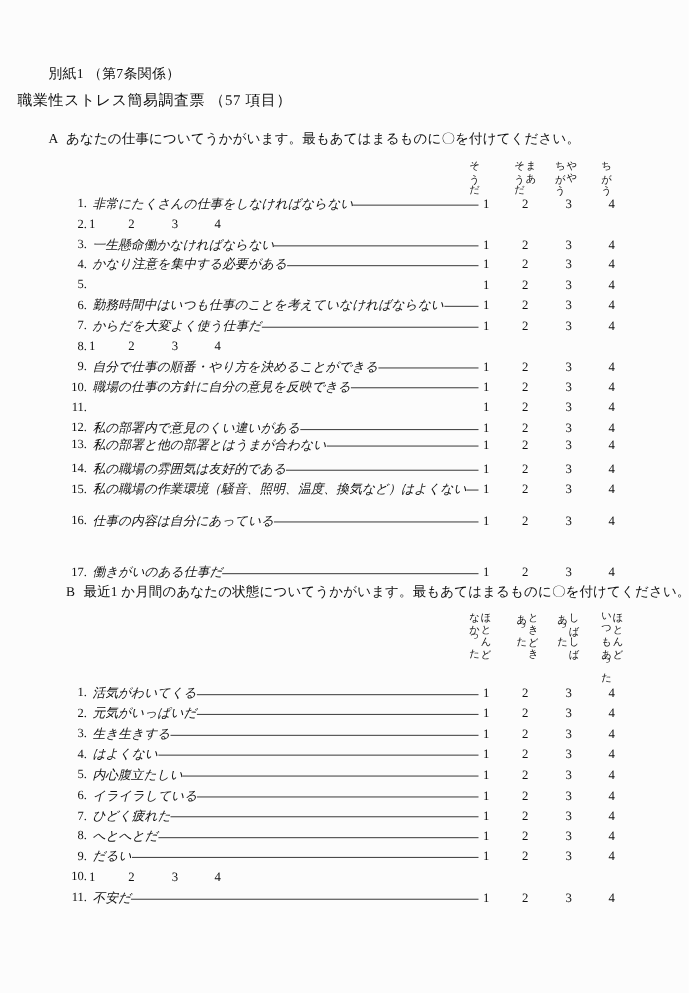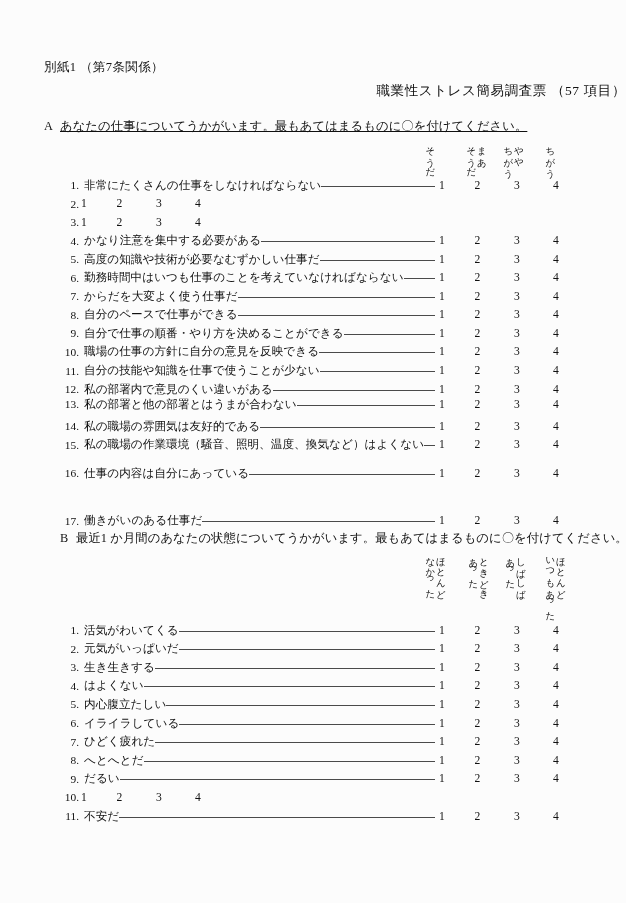--- a/index.html
+++ b/index.html
@@ -31,21 +31,21 @@
     top: 59px;
     font-size: 12.5px;
     letter-spacing: 0.4px;
     white-space: nowrap;
   }
   .doc-title {
     position: absolute;
     left: 0;
     right: 0;
     top: 82px;
-    text-align: right;
+    text-align: left;
     font-size: 13.5px;
     letter-spacing: 0.6px;
     padding-left: 16px;
     white-space: nowrap;
   }
 
   
   .section-intro {
     position: absolute;
     font-size: 12.3px;
@@ -97,20 +97,21 @@
     display: flex;
     align-items: center;
     flex: 1 1 auto;
     min-width: 0;
     margin-left: 5px;
     overflow: hidden;
   }
   .qtext {
     flex: 0 0 auto;
     letter-spacing: 0.05px;
+    font-style: italic;
   }
   .leader {
     flex: 1 1 auto;
     height: 0;
     border-top: 1px solid #4a4a4a;
     margin-left: 0px;
     margin-right: 2px;
     min-width: 4px;
     position: relative;
     top: 1px;
@@ -132,21 +133,21 @@
 </style>
 </head>
 <body>
 
 <div class="page">
 
   <div class="doc-ref">別紙1 （第7条関係）</div>
 
   <div class="doc-title">職業性ストレス簡易調査票 （57 項目）</div>
 
-  <div class="section-intro" style="left:44px; top:118px;text-decoration:underline;">
+  <div class="section-intro" style="left:44px; top:118px;">
     <span class="sec-letter">A</span><span>あなたの仕事についてうかがいます。最もあてはまるものに〇を付けてください。</span>
   </div>
 
   <div class="scale-head" style="left:425px; top:140px;">
     <span class="vcol"></span>
     <span class="vcol">そうだ</span>
   </div>
   <div class="scale-head" style="left:466px; top:140px;">
     <span class="vcol">まあ</span>
     <span class="vcol">そうだ</span>
@@ -178,20 +179,24 @@
         <span class="qnum">2.</span>
         <span class="opts">
           <span class="opt first">1</span>
           <span class="opt o2">2</span>
           <span class="opt o3">3</span>
           <span class="opt o4">4</span>
         </span>
       </div>
       <div class="qrow" style="top: 213.1px;">
         <span class="qnum">3.</span>
+        <span class="qtext-wrap">
+          <span class="qtext">一生懸命働かなければならない</span>
+          <span class="leader"></span>
+        </span>
         <span class="opts">
           <span class="opt first">1</span>
           <span class="opt o2">2</span>
           <span class="opt o3">3</span>
           <span class="opt o4">4</span>
         </span>
       </div>
       <div class="qrow" style="top: 231.65px;">
         <span class="qnum">4.</span>
         <span class="qtext-wrap">
@@ -201,21 +206,20 @@
         <span class="opts">
           <span class="opt first">1</span>
           <span class="opt o2">2</span>
           <span class="opt o3">3</span>
           <span class="opt o4">4</span>
         </span>
       </div>
       <div class="qrow" style="top: 250.2px;">
         <span class="qnum">5.</span>
         <span class="qtext-wrap">
-          <span class="qtext">高度の知識や技術が必要なむずかしい仕事だ</span>
           <span class="leader"></span>
         </span>
         <span class="opts">
           <span class="opt first">1</span>
           <span class="opt o2">2</span>
           <span class="opt o3">3</span>
           <span class="opt o4">4</span>
         </span>
       </div>
       <div class="qrow" style="top: 268.75px;">
@@ -239,24 +243,20 @@
         </span>
         <span class="opts">
           <span class="opt first">1</span>
           <span class="opt o2">2</span>
           <span class="opt o3">3</span>
           <span class="opt o4">4</span>
         </span>
       </div>
       <div class="qrow" style="top: 305.85px;">
         <span class="qnum">8.</span>
-        <span class="qtext-wrap">
-          <span class="qtext">自分のペースで仕事ができる</span>
-          <span class="leader"></span>
-        </span>
         <span class="opts">
           <span class="opt first">1</span>
           <span class="opt o2">2</span>
           <span class="opt o3">3</span>
           <span class="opt o4">4</span>
         </span>
       </div>
       <div class="qrow" style="top: 324.4px;">
         <span class="qnum">9.</span>
         <span class="qtext-wrap">
@@ -279,21 +279,20 @@
         <span class="opts">
           <span class="opt first">1</span>
           <span class="opt o2">2</span>
           <span class="opt o3">3</span>
           <span class="opt o4">4</span>
         </span>
       </div>
       <div class="qrow" style="top: 361.5px;">
         <span class="qnum">11.</span>
         <span class="qtext-wrap">
-          <span class="qtext">自分の技能や知識を仕事で使うことが少ない</span>
           <span class="leader"></span>
         </span>
         <span class="opts">
           <span class="opt first">1</span>
           <span class="opt o2">2</span>
           <span class="opt o3">3</span>
           <span class="opt o4">4</span>
         </span>
       </div>
       <div class="qrow" style="top: 380.05px;">

